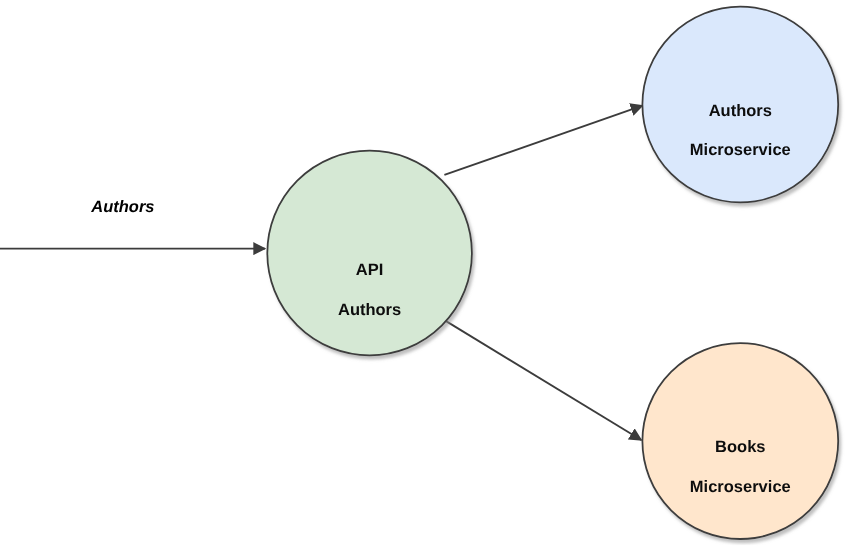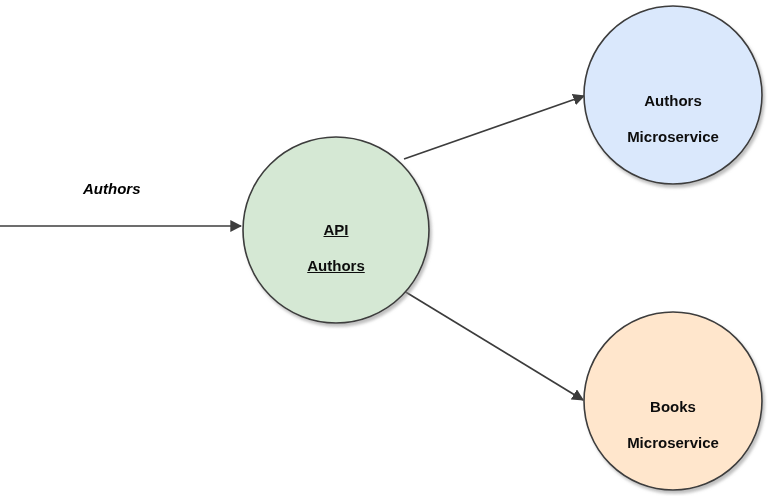--- a/index.html
+++ b/index.html
@@ -69,21 +69,21 @@
 
     <line x1="404" y1="291" x2="583" y2="400" stroke="#3c3c3c" stroke-width="1.7" marker-end="url(#arrow-head)"></line>
 
     <circle cx="673" cy="95" r="89" fill="#dae8fc" stroke="#3c3c3c" stroke-width="1.6" filter="url(#soft-shadow)"></circle>
 
     <circle cx="673" cy="401" r="89" fill="#ffe6cc" stroke="#3c3c3c" stroke-width="1.6" filter="url(#soft-shadow)"></circle>
 
     <circle cx="336" cy="230" r="93" fill="#d5e8d4" stroke="#3c3c3c" stroke-width="1.6" filter="url(#soft-shadow)"></circle>
   </svg>
 
-  <div class="node-label" style="left:236px; top:203px; width:200px;text-decoration:underline;">
+  <div class="node-label" style="left:236px; top:219px; width:200px;">
     <div>API</div>
     <div>Authors</div>
   </div>
 
   <div class="node-label" style="left:573px; top:74px; width:200px;">
     <div>Authors</div>
     <div>Microservice</div>
   </div>
 
   <div class="node-label" style="left:573px; top:380px; width:200px;">

